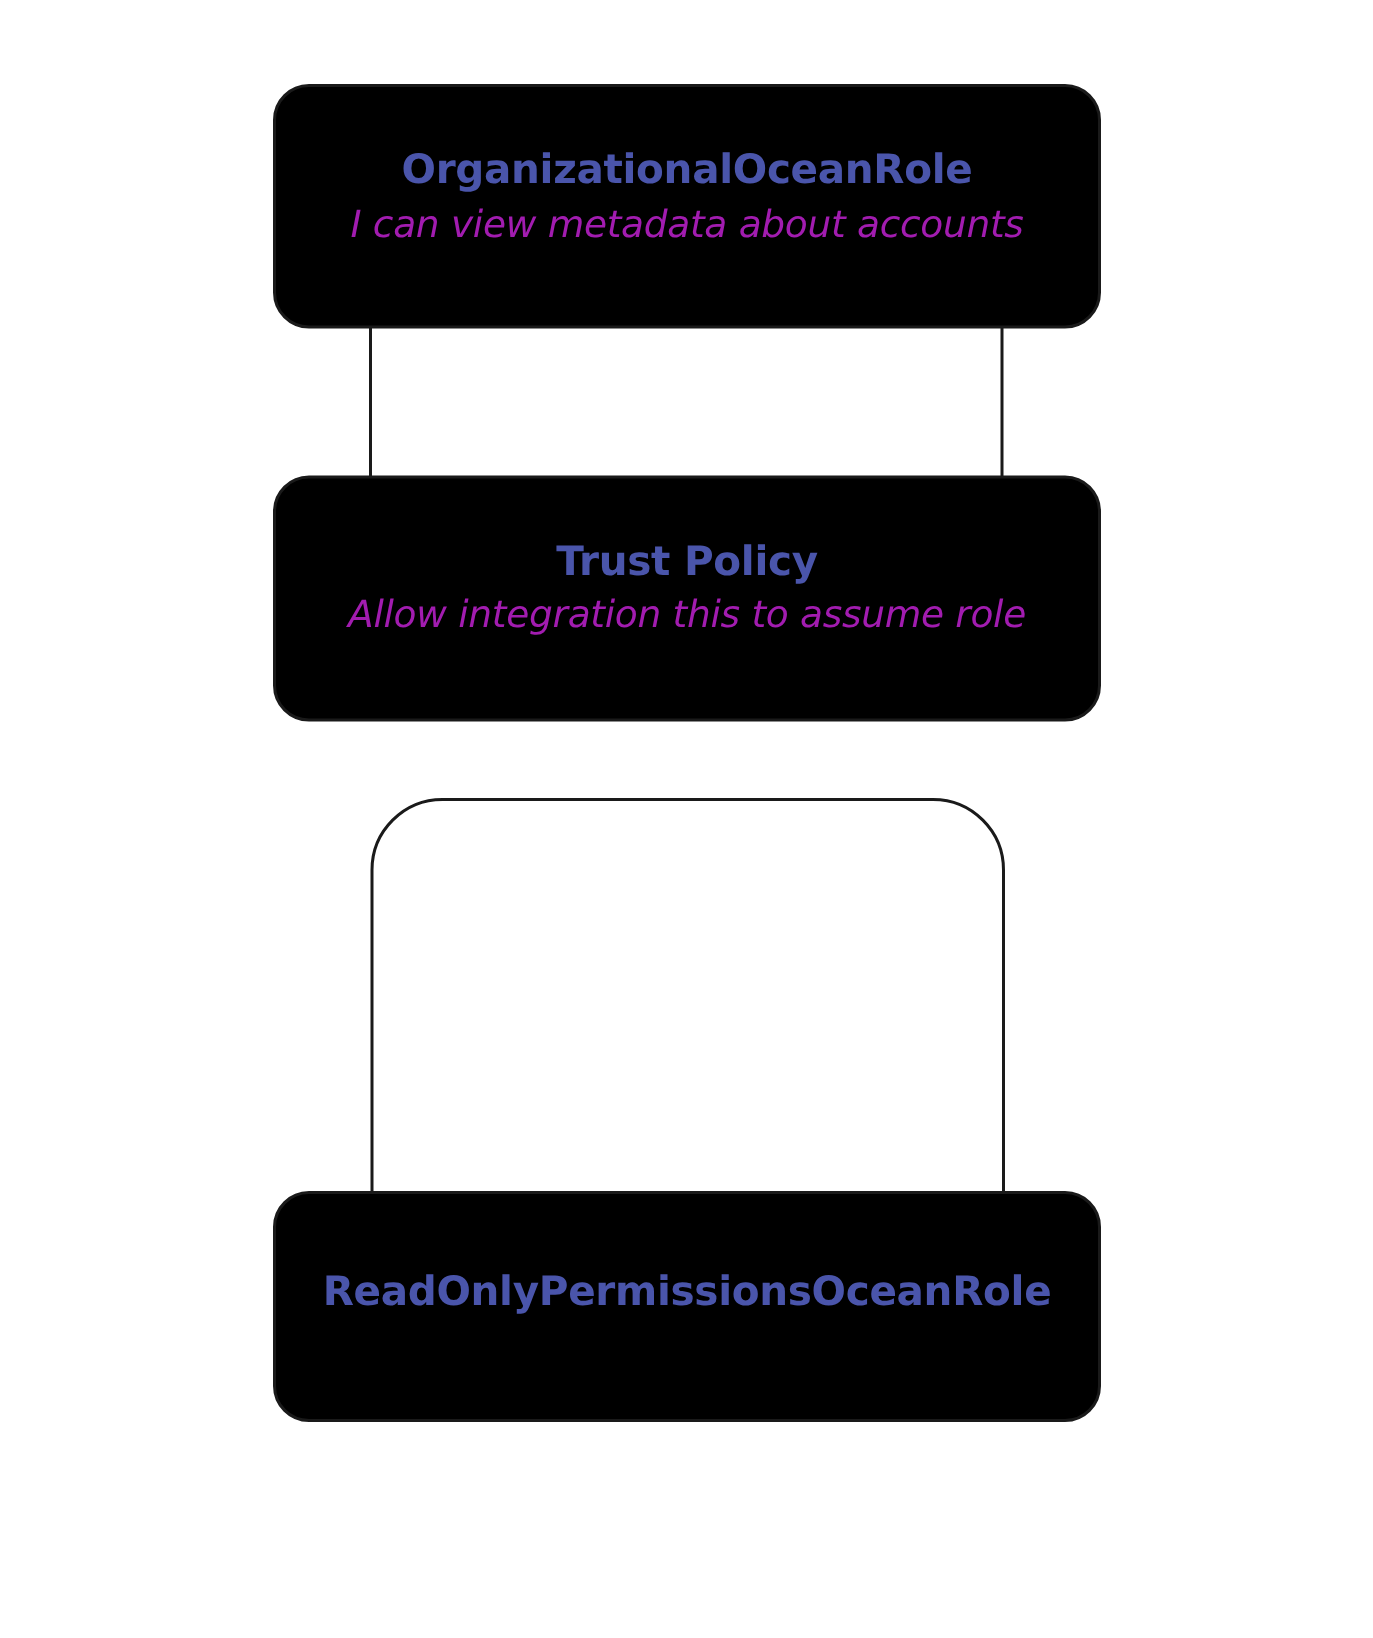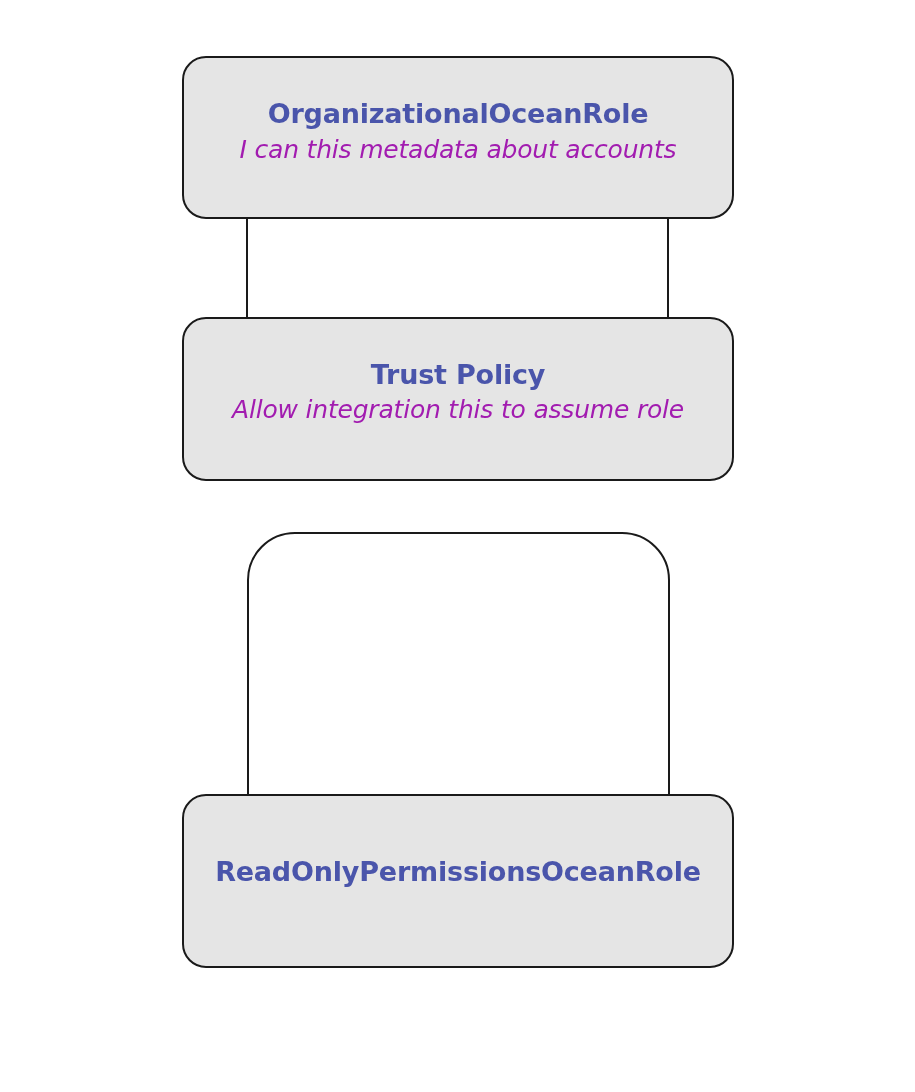--- a/index.html
+++ b/index.html
@@ -65,21 +65,21 @@
   }
 
   #integration-account-label {
     top: 655px;
     font-size: 41px;
   }
 
   
   .role-card {
     position: absolute;
-    background: #e5e5e5;
+    background: #000000;
     border: 2.5px solid #1a1a1a;
     border-radius: 24px;
     box-sizing: border-box;
     z-index: 3;
     display: flex;
     flex-direction: column;
     align-items: center;
     justify-content: center;
   }
 
@@ -94,21 +94,21 @@
     left: 182px;
     top: 317px;
     width: 552px;
     height: 164px;
   }
 
   #card-readonly-role {
     left: 182px;
     top: 794px;
     width: 552px;
-    height: 174px;
+    height: 154px;
   }
 
   .card-title {
     color: #4a55ab;
     font-weight: bold;
     font-size: 27px;
     line-height: 1.15;
     text-align: center;
     letter-spacing: -0.2px;
     margin: 0;
@@ -151,21 +151,21 @@
   <div class="account-box" id="integration-account-box"></div>
 
   <div class="account-label" id="integration-account-label">
     <div>Integration</div>
     <div>Account</div>
   </div>
 
   <div class="role-card" id="card-organizational-role">
     <div class="card-stack">
       <div class="card-title">OrganizationalOceanRole</div>
-      <div class="card-subtitle">I can this metadata about accounts</div>
+      <div class="card-subtitle">I can view metadata about accounts</div>
     </div>
   </div>
 
   <div class="role-card" id="card-trust-policy">
     <div class="card-stack">
       <div class="card-title">Trust Policy</div>
       <div class="card-subtitle">Allow integration this to assume role</div>
     </div>
   </div>
 

